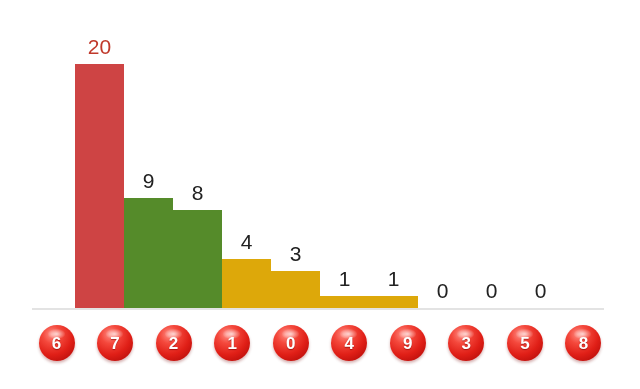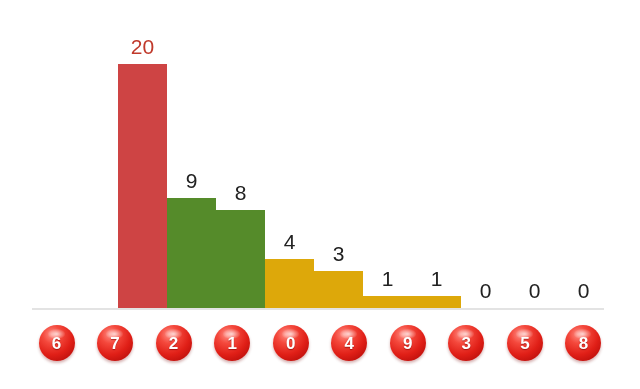--- a/index.html
+++ b/index.html
@@ -29,21 +29,21 @@
     height: 298px;
   }
   .columns {
     position: absolute;
     left: 0;
     top: 0;
     width: 100%;
     height: 100%;
     display: flex;
     align-items: flex-end;
-    justify-content: flex-end;
+    justify-content: center;
   }
   .column {
     position: relative;
     width: 49px;
     height: 100%;
     display: flex;
     flex-direction: column;
     justify-content: flex-end;
     align-items: center;
   }

